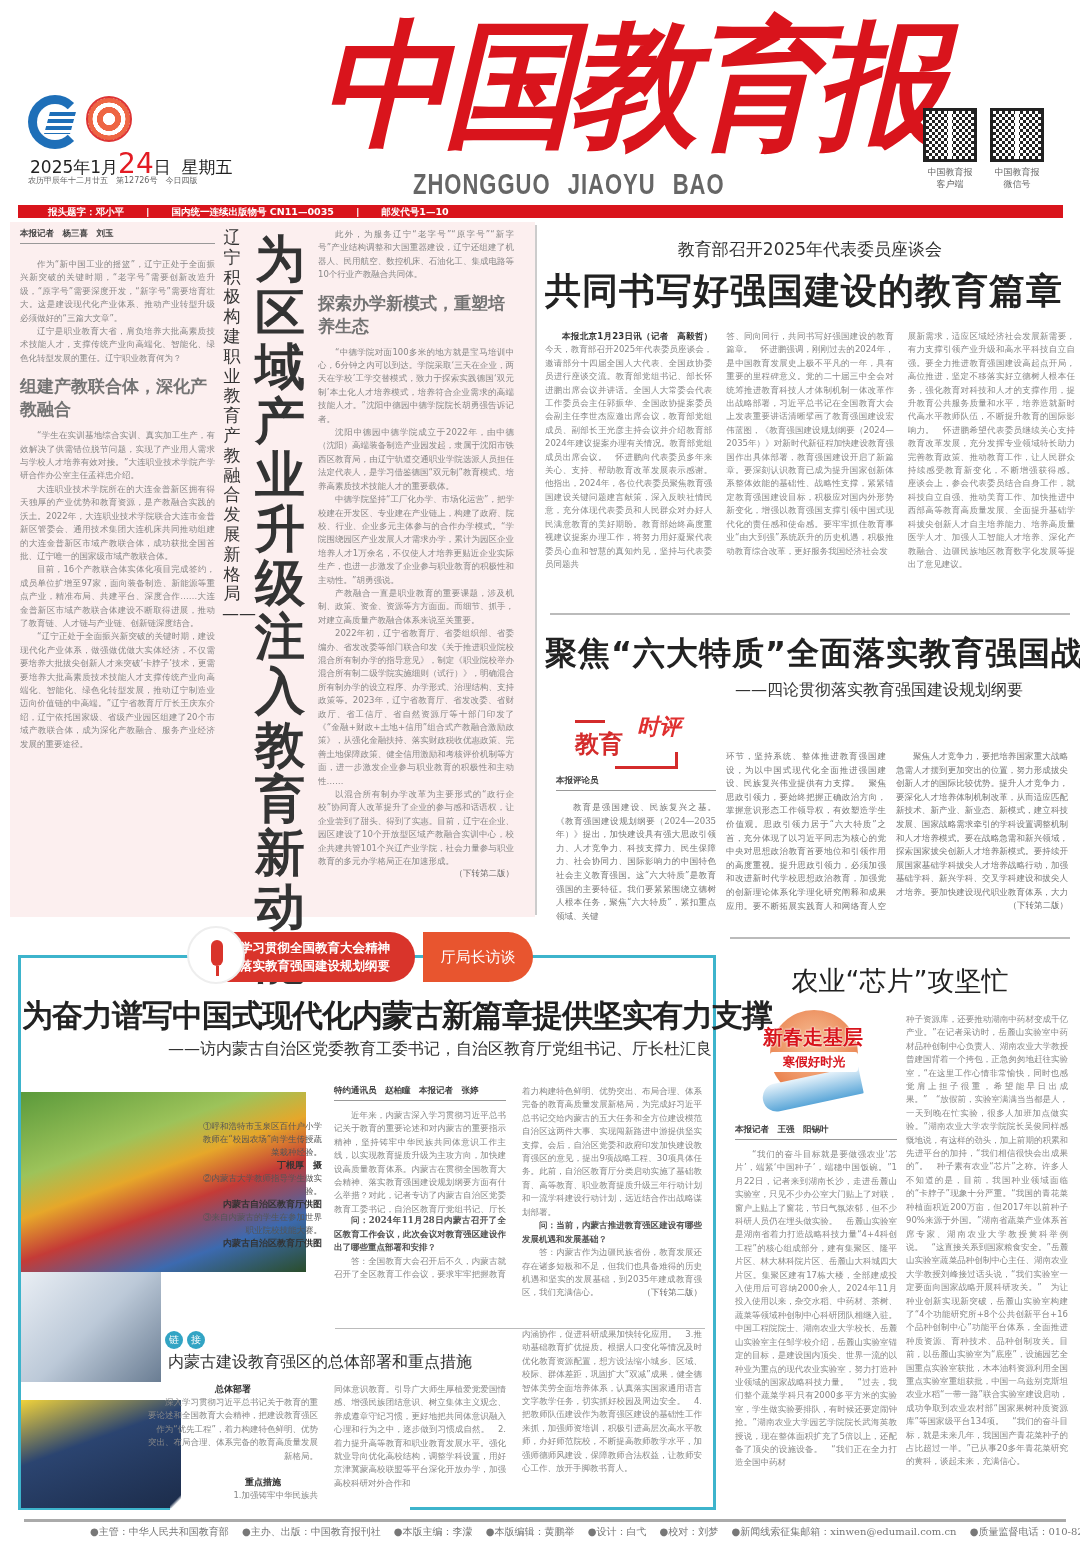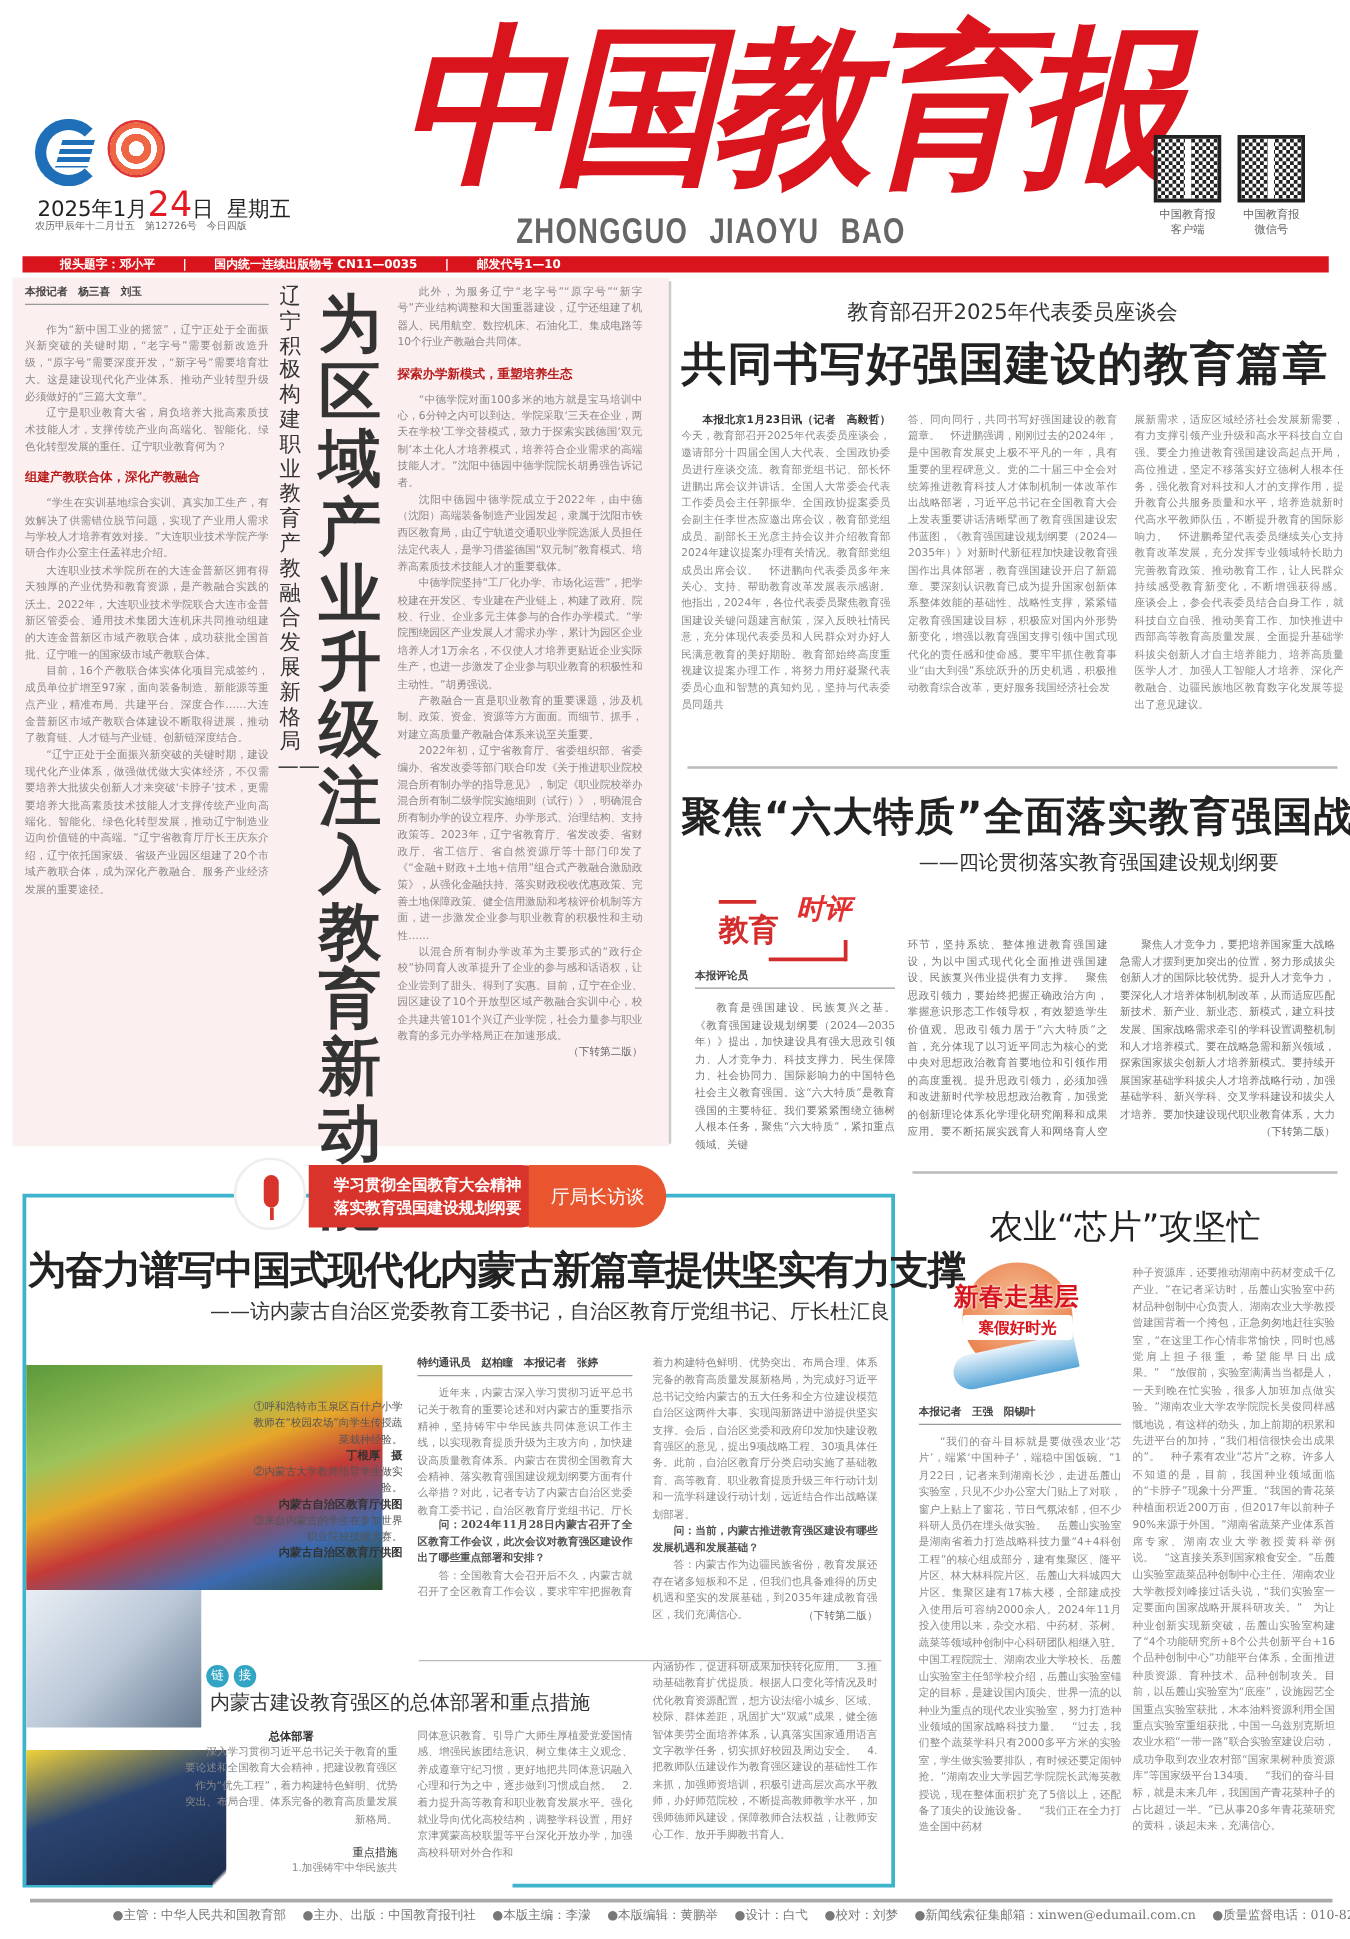--- a/index.html
+++ b/index.html
@@ -17,21 +17,21 @@
 .qr{top:108px;width:54px;height:54px;background:
  linear-gradient(90deg,transparent 45%,#fff 45% 55%,transparent 55%),
  repeating-conic-gradient(#222 0 25%,#fff 0 50%) 0 0/6px 6px;border:3px solid #222}
 .qr-label{top:166px;width:60px;font-size:9px;color:#666;text-align:center;line-height:12px}
 .redbar{left:18px;top:205px;width:1045px;height:13px;background:#d9141c;color:#fff;font-size:9.5px;font-weight:bold;line-height:13px;padding-left:30px;white-space:nowrap}
 .redbar span{margin-right:22px}
 
 .feature{left:10px;top:222px;width:525px;height:695px;background:#fcefef}
 .byline{font-size:8.5px;font-weight:bold;color:#444;border-bottom:1px solid #999;padding-bottom:3px}
 .body{font-size:8.5px;color:#888;line-height:13.4px;text-align:justify;text-indent:2em;overflow:hidden}
-.subhead{font-size:10px;font-weight:bold;color:#b91c1c;margin:10px 0 8px}
+.subhead{font-size:17px;font-weight:bold;color:#737373;margin:10px 0 8px}
 .vert-sub{left:222px;top:228px;width:20px;font-size:17px;color:#333;line-height:19.8px;text-align:center;word-break:break-all}
 .vert-main{left:250px;top:232px;width:60px;font-size:50px;font-weight:bold;color:#333;line-height:54px;text-align:center;word-break:break-all}
 .hdivider{background:#bbb;height:2px}
 .vdivider{background:#ccc;width:2px}
 
 .kicker{font-size:17px;color:#333;text-align:center}
 .h1{font-size:36px;font-weight:bold;color:#222;text-align:left;letter-spacing:1px;white-space:nowrap}
 .col3{display:flex;gap:14px}
 .col3 > div{flex:1}
 .badge-shishi{left:575px;top:712px;width:108px;height:58px}
@@ -40,21 +40,21 @@
 .badge-shishi .ln1{position:absolute;left:0;top:8px;width:30px;height:3px;background:#d42b2b}
 .badge-shishi .ln2{position:absolute;left:40px;top:54px;width:62px;height:3px;background:#d42b2b}
 .badge-shishi .ln3{position:absolute;left:100px;top:40px;width:3px;height:17px;background:#d42b2b}
 .serif-body{font-family:"DejaVu Serif",serif;font-size:8.5px;color:#777;line-height:13.6px;text-align:justify;text-indent:2em}
 
 .ibox{left:18px;top:955px;width:698px;height:555px;border:3px solid #3db4cc}
 .banner{left:187px;top:926px;width:348px;height:58px}
 .banner .mic{position:absolute;left:0;top:0;width:58px;height:58px;border-radius:50%;background:#fff;border:2px solid #eee}
 .banner .mic::before{content:"";position:absolute;left:22px;top:12px;width:12px;height:26px;border-radius:6px;background:#d9342b}
 .banner .mic::after{content:"";position:absolute;left:27px;top:38px;width:3px;height:10px;background:#d9342b}
-.banner .red{position:absolute;left:60px;top:6px;width:195px;height:50px;background:#d9342b;border-radius:0 25px 25px 0;color:#fff;font-size:12.5px;font-weight:bold;line-height:18px;padding:7px 0 0 20px;white-space:nowrap}
+.banner .red{position:absolute;left:33px;top:6px;width:195px;height:50px;background:#d9342b;border-radius:0 25px 25px 0;color:#fff;font-size:12.5px;font-weight:bold;line-height:18px;padding:7px 0 0 20px;white-space:nowrap}
 .banner .org{position:absolute;left:236px;top:6px;width:110px;height:50px;background:#e8552f;border-radius:0 25px 25px 0;color:#fff;font-size:15px;line-height:50px;text-align:center;font-family:"DejaVu Serif",serif}
 .photo1{left:21px;top:1092px;width:285px;height:180px;background:linear-gradient(160deg,#5b9a3b 0%,#9dc35a 30%,#e6a72a 45%,#c43b37 60%,#3c6ab0 80%,#2a4d2a 100%)}
 .photo2{left:21px;top:1272px;width:140px;height:110px;background:linear-gradient(135deg,#e9eef4,#bcc9d8 50%,#6a7d93)}
 .photo3{left:21px;top:1400px;width:160px;height:108px;background:linear-gradient(160deg,#f0d23a 0%,#2b4470 40%,#1c2c4a 100%)}
 .cap{font-family:"DejaVu Serif",serif;font-size:8.5px;color:#555;line-height:13px;text-align:right}
 .capb{font-size:9px;font-weight:bold;color:#333;text-align:right;line-height:13px}
 .link-badge{width:18px;height:18px;border-radius:50%;background:#32a4c4;color:#fff;font-size:10px;text-align:center;line-height:18px;display:inline-block;margin-right:4px}
 
 .sticker{left:752px;top:1010px;width:122px;height:98px}
 .sticker .circ{position:absolute;left:18px;top:0;width:88px;height:88px;border-radius:50%;background:radial-gradient(circle at 50% 40%,#f7c29a,#e56a32)}
@@ -204,21 +204,21 @@
   <div style="text-align:right;font-size:8.5px;color:#666;margin-top:-13px">（下转第二版）</div>
 </div>
 <div class="abs hdivider" style="left:335px;top:1328px;width:370px;height:1px"></div>
 <div class="abs" style="left:165px;top:1328px">
   <span class="link-badge">链</span><span class="link-badge">接</span>
 </div>
 <div class="abs" style="left:168px;top:1352px;font-size:16px;color:#333;white-space:nowrap">内蒙古建设教育强区的总体部署和重点措施</div>
 <div class="abs" style="left:148px;top:1383px;width:170px;text-align:right">
   <div style="font-size:9px;font-weight:bold;text-align:center;color:#333">总体部署</div>
   <p class="body" style="text-align:right;height:80px">深入学习贯彻习近平总书记关于教育的重要论述和全国教育大会精神，把建设教育强区作为“优先工程”，着力构建特色鲜明、优势突出、布局合理、体系完备的教育高质量发展新格局。</p>
-  <div style="font-size:9px;font-weight:normal;color:#333;margin-left:60px">重点措施</div>
+  <div style="font-size:9px;font-weight:bold;text-align:center;color:#333;margin-left:60px">重点措施</div>
   <p class="body" style="text-align:right">1.加强铸牢中华民族共</p>
 </div>
 <div class="abs" style="left:334px;top:1383px;width:172px;height:120px;overflow:hidden">
   <p class="body" style="text-indent:0">同体意识教育。引导广大师生厚植爱党爱国情感、增强民族团结意识、树立集体主义观念、养成遵章守纪习惯，更好地把共同体意识融入心理和行为之中，逐步做到习惯成自然。　2.着力提升高等教育和职业教育发展水平。强化就业导向优化高校结构，调整学科设置，用好京津冀蒙高校联盟等平台深化开放办学，加强高校科研对外合作和</p>
 </div>
 <div class="abs" style="left:522px;top:1328px;width:180px;height:175px;overflow:hidden">
   <p class="body" style="text-indent:0">内涵协作，促进科研成果加快转化应用。　3.推动基础教育扩优提质。根据人口变化等情况及时优化教育资源配置，想方设法缩小城乡、区域、校际、群体差距，巩固扩大“双减”成果，健全德智体美劳全面培养体系，认真落实国家通用语言文字教学任务，切实抓好校园及周边安全。　4.把教师队伍建设作为教育强区建设的基础性工作来抓，加强师资培训，积极引进高层次高水平教师，办好师范院校，不断提高教师教学水平，加强师德师风建设，保障教师合法权益，让教师安心工作、放开手脚教书育人。</p>
 </div>
 
 <div class="abs" style="left:730px;top:963px;width:340px;text-align:center;font-size:27px;color:#222">农业“芯片”攻坚忙</div>

